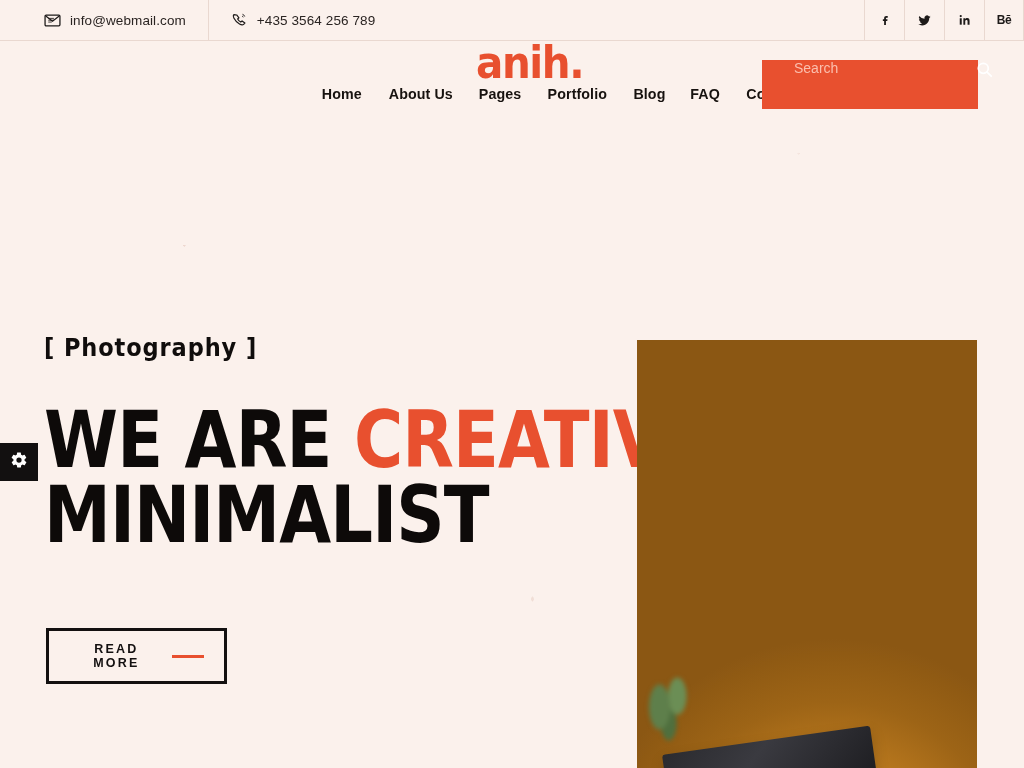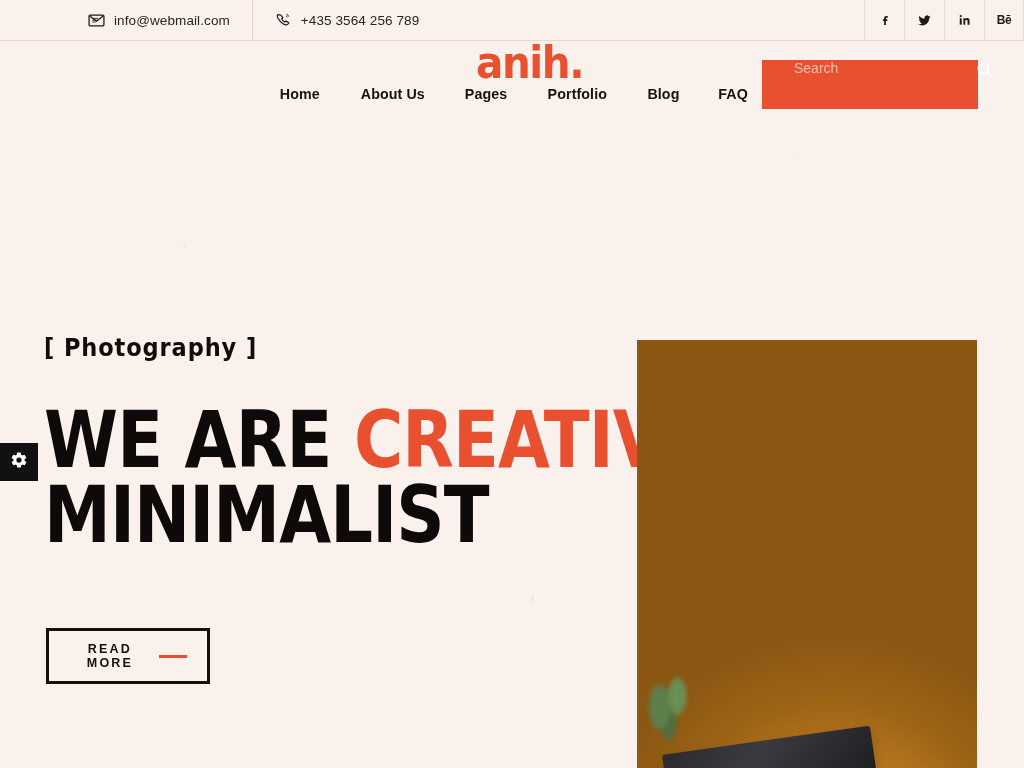--- a/index.html
+++ b/index.html
@@ -25,21 +25,21 @@
       radial-gradient(ellipse 230px 170px at 78% 20%, rgba(226,196,184,.14) 0 1px, transparent 1.5px);
     overflow:hidden;
   }
 
   
   .topbar {
     position:relative; height:41px; width:100%;
     border-bottom:1px solid #e9d8d0;
     display:flex; align-items:stretch;
   }
-  .tb-left { display:flex; align-items:stretch;padding-left:44px; }
+  .tb-left { display:flex; align-items:stretch; }
   .tb-item {
     display:flex; align-items:center; gap:9px;
     padding:0 22px 0 44px;
     font-size:13.5px; color:#2a2422; letter-spacing:.1px;
     font-family:"Liberation Sans", sans-serif;
   }
   .tb-item + .tb-item { border-left:1px solid #e9d8d0; padding-left:22px; }
   .tb-item .ico { width:17px; height:17px; display:block; flex:none; }
   .tb-right { margin-left:auto; display:flex; align-items:stretch; }
   .soc {
@@ -57,21 +57,21 @@
     height:84px; display:flex; align-items:center;
     padding:0 0 0 44px; position:relative;flex-direction:column;
   }
   .logo {
     font-family:"DejaVu Sans", sans-serif;
     font-weight:bold; font-size:44px; line-height:1;
     color:#e8502f; letter-spacing:-1.5px;
     transform:scaleX(.92); transform-origin:left center;
     cursor:pointer;
   }
-  .nav { display:flex; align-items:center; gap:36px; margin-left:78px; }
+  .nav { display:flex; align-items:center; gap:22px; margin-left:78px; }
   .nav a {
     font-family:"Liberation Sans", sans-serif;
     font-size:15.5px; font-weight:bold; color:#17120f;
     text-decoration:none; letter-spacing:.1px;
     transform:scaleX(.92); transform-origin:center;
     cursor:pointer; white-space:nowrap;
   }
   .searchbox {
     position:absolute; right:46px; top:19px;
     width:216px; height:49px; background:#e8502f;
@@ -103,21 +103,21 @@
     font-weight:bold; font-size:78px; line-height:.96;
     color:#0d0a09; letter-spacing:-1px;
     transform:scaleX(.86); transform-origin:left top;
     white-space:nowrap;
   }
   .headline .hl-accent { color:#e8502f; }
   .headline .line2 { display:block; }
 
   .readmore {
     position:absolute; left:46px; top:503px;
-    width:164px; height:56px;
+    width:181px; height:56px;
     border:3px solid #131010; background:transparent;
     display:flex; align-items:center; gap:8px;
     padding:0 20px; cursor:pointer;
   }
   .readmore .rm-label {
     font-family:"Liberation Sans", sans-serif;
     font-size:12.5px; font-weight:bold; letter-spacing:2.2px; color:#131010;
   }
   .readmore .rm-dash { width:33px; height:3px; background:#e8502f; display:block; }
 

